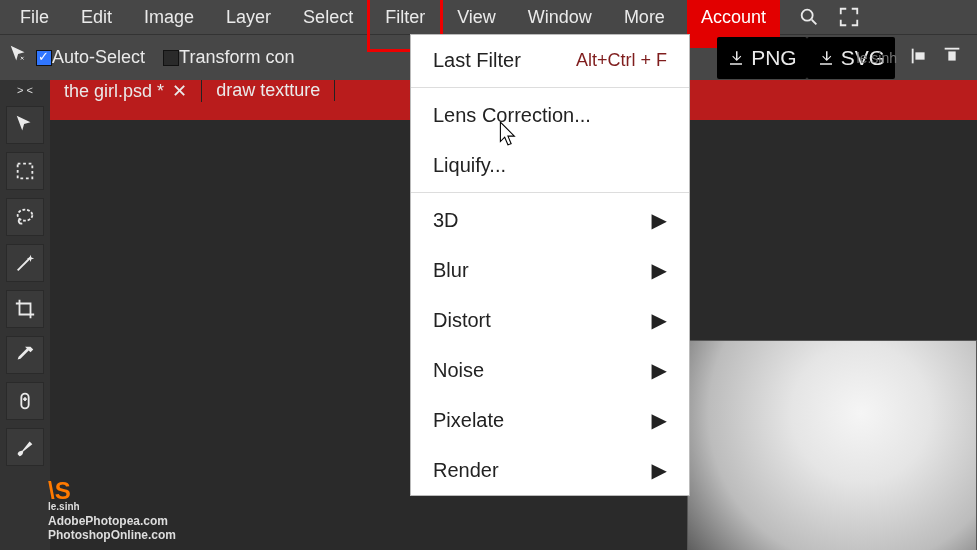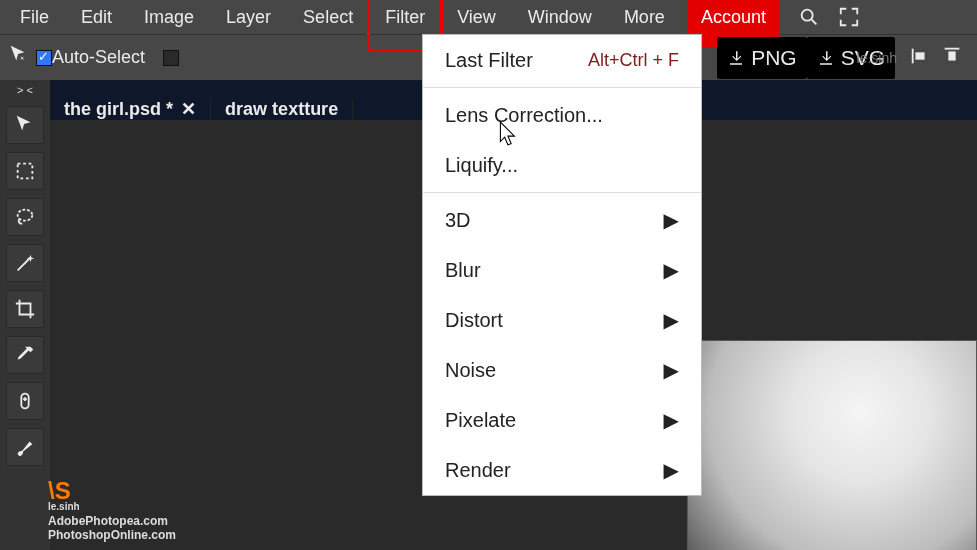--- a/index.html
+++ b/index.html
@@ -19,25 +19,25 @@
   .cb.unchecked::after { content: ""; }
   .optlabel { color: #eaeaea; font-size: 18px; }
   .savebtn { display: inline-flex; align-items: center; gap: 6px; background: #000000; color: #eaeaea; padding: 9px 10px; font-size: 21px; border-radius: 2px; }
 
   .main { display: flex; height: calc(550px - 80px); }
   .toolbar { width: 50px; background: #333; display: flex; flex-direction: column; align-items: center; padding-top: 4px; gap: 8px; }
   .small-txt { color: #ddd; font-size: 11px; margin-bottom: 2px; }
   .tool-btn { width: 38px; height: 38px; background: #3a3a3a; display: flex; align-items: center; justify-content: center; color: #eaeaea; border: 1px solid #2a2a2a; }
 
   .canvas-area { flex: 1; background: #2a2a2a; position: relative; }
-  .tabs { display: flex; background: #0f172a; height: 40px; align-items: flex-end; font-weight: bold; }
+  .tabs { display: flex; background: #b91c1c; height: 40px; align-items: flex-start; }
   .tab { display: flex; align-items: center; gap: 8px; color: #eaeaea; font-size: 18px; padding: 0 14px; border-right: 1px solid #222; }
   .tab .close { font-size: 18px; }
 
-  .dropdown { position: absolute; top: 34px; left: 422px; width: 280px; background: #fff; border: 1px solid #bbb; z-index: 50; }
+  .dropdown { position: absolute; top: 34px; left: 410px; width: 280px; background: #fff; border: 1px solid #bbb; z-index: 50; }
   .dd-item { display: flex; align-items: center; justify-content: space-between; height: 50px; padding: 0 22px; font-size: 20px; color: #222; cursor: pointer; }
   .dd-sep { border-top: 1px solid #ddd; margin: 2px 0; }
   .dd-item.hl { background: #bde0ff; outline: 4px solid #e00; outline-offset: -2px; }
   .dd-item .sc { font-size: 18px; color: #7f1d1d; }
   .dd-item .arr { color: #222; }
 
   .photo { position: absolute; top: 260px; right: 0; width: 290px; height: 290px; background: radial-gradient(circle at 60% 25%, #f5f5f5 0%, #e5e5e5 25%, #bcbcbc 55%, #4a4a4a 85%, #1a1a1a 100%); border: 1px solid #555; }
 
   .watermark { position: absolute; left: 48px; bottom: 8px; color: #ddd; font-size: 12px; font-weight: bold; }
   .wm-logo { color: #ff7a00; font-size: 24px; font-weight: bold; margin-bottom: 2px; display:block;}
@@ -78,20 +78,21 @@
   <span class="tool-prev">
     <svg width="22" height="22" viewBox="0 0 24 24">
         <path fill="#eaeaea" d="M3 2l6 16 2-7 7-2z"></path>
         <path fill="#eaeaea" d="M14 14l3 3M17 14l-3 3" stroke="#eaeaea"></path>
       </svg>
   </span>
   <span class="cb"></span>
   <span class="optlabel">Auto-Select</span>
   <span style="width:18px"></span>
   <span class="cb unchecked"></span>
+  <span class="optlabel">Transform con</span>
   <span style="flex:1"></span>
   <span class="savebtn">
     <svg width="18" height="18" viewBox="0 0 24 24">
         <path fill="#eaeaea" d="M12 3v10l-4-4-1 1 6 6 6-6-1-1-4 4V3z"></path>
         <rect x="4" y="19" width="16" height="2" fill="#eaeaea"></rect>
       </svg>
     <span>PNG</span>
   </span>
   <span class="savebtn">
     <svg width="18" height="18" viewBox="0 0 24 24">

